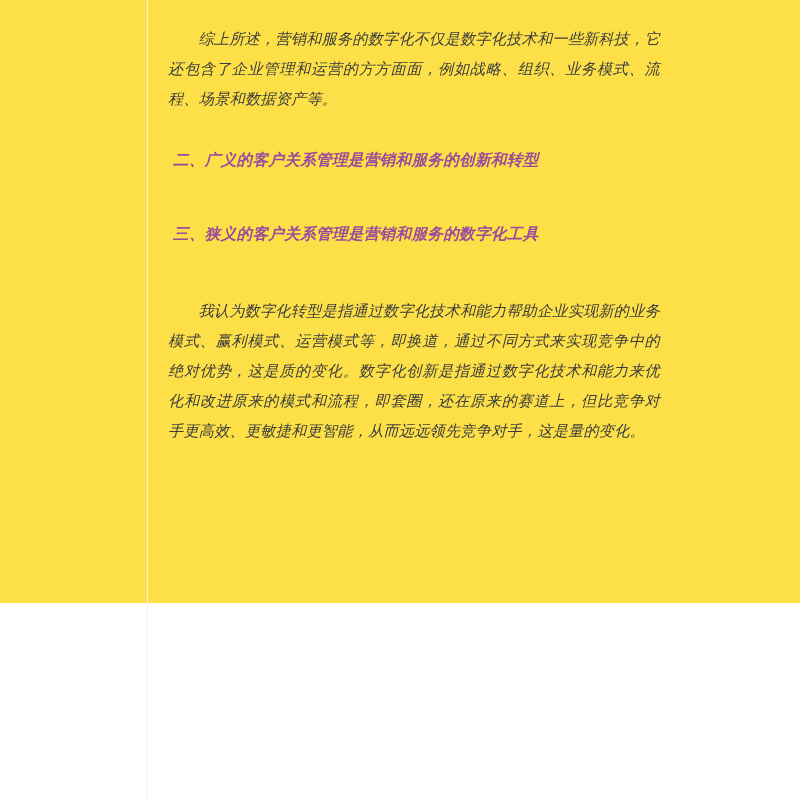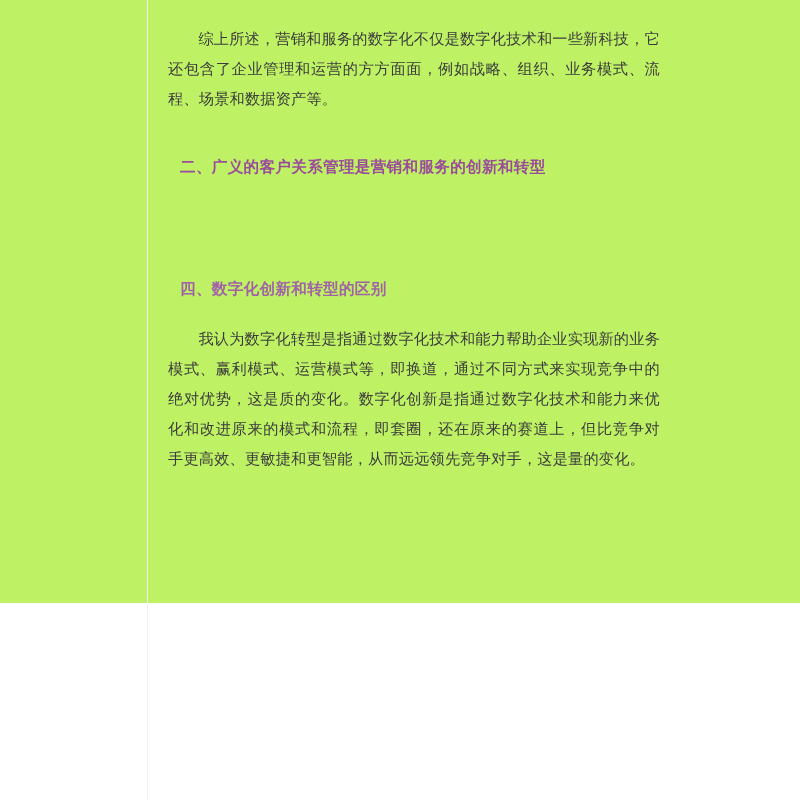--- a/index.html
+++ b/index.html
@@ -13,22 +13,23 @@
     background: #ffffff;
     font-family: "Liberation Sans", "DejaVu Sans", sans-serif;
     overflow: hidden;
   }
 
   
   #page-sheet {
     position: relative;
     width: 800px;
     height: 604px;
-    background: #bef264;
+    background: #fde047;
     box-sizing: border-box;
+    font-style: italic;
   }
 
   
   #page-edge-left {
     position: absolute;
     left: 147px;
     top: 0;
     width: 1px;
     height: 800px;
     background: #f2f0f3;
@@ -57,21 +58,21 @@
     font-size: 15.2px;
     line-height: 30px;
     letter-spacing: 0.2px;
     text-indent: 2em;
     text-align: justify;
     text-justify: inter-ideograph;
     font-weight: 400;
   }
 
   .doc-heading {
-    margin: 12px;
+    margin: 5px;
     color: #9b4b9b;
     font-size: 15.6px;
     line-height: 30px;
     font-weight: 700;
     letter-spacing: 0.3px;
     text-indent: 0;
     text-align: left;
   }
 
   .doc-heading.muted {
@@ -96,26 +97,26 @@
 
     <div class="spacer block-gap-before-heading"></div>
 
     <h2 class="doc-heading">二、广义的客户关系管理是营销和服务的创新和转型</h2>
 
     <div class="spacer block-gap-after-heading"></div>
 
 
     <div class="spacer block-gap-before-heading"></div>
 
+    <h2 class="doc-heading">三、狭义的客户关系管理是营销和服务的数字化工具</h2>
 
     <div class="spacer block-gap-after-heading"></div>
 
 
     <div class="spacer block-gap-before-heading"></div>
 
-    <h2 class="doc-heading muted">四、数字化创新和转型的区别</h2>
 
     <div class="spacer block-gap-after-heading"></div>
 
     <p class="doc-paragraph">我认为数字化转型是指通过数字化技术和能力帮助企业实现新的业务模式、赢利模式、运营模式等，即换道，通过不同方式来实现竞争中的绝对优势，这是质的变化。数字化创新是指通过数字化技术和能力来优化和改进原来的模式和流程，即套圈，还在原来的赛道上，但比竞争对手更高效、更敏捷和更智能，从而远远领先竞争对手，这是量的变化。</p>
 
   </div>
 </div>
 
 </body></html>

